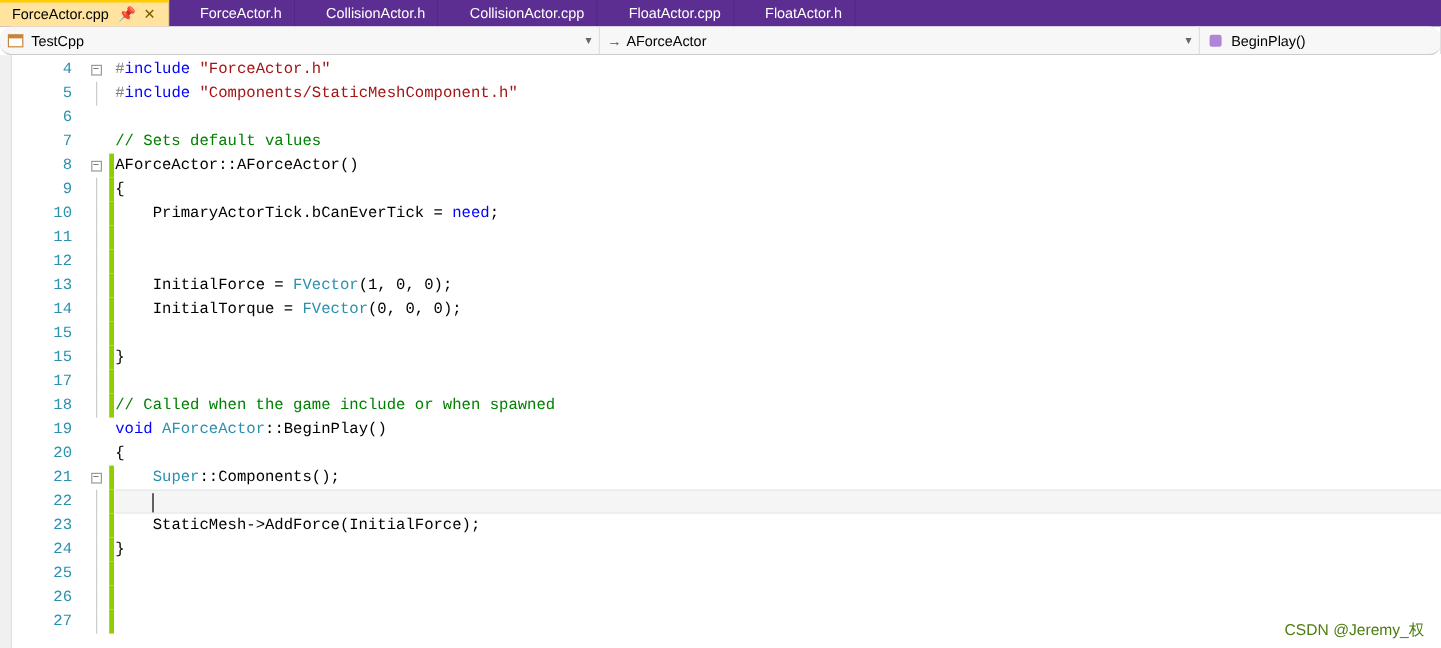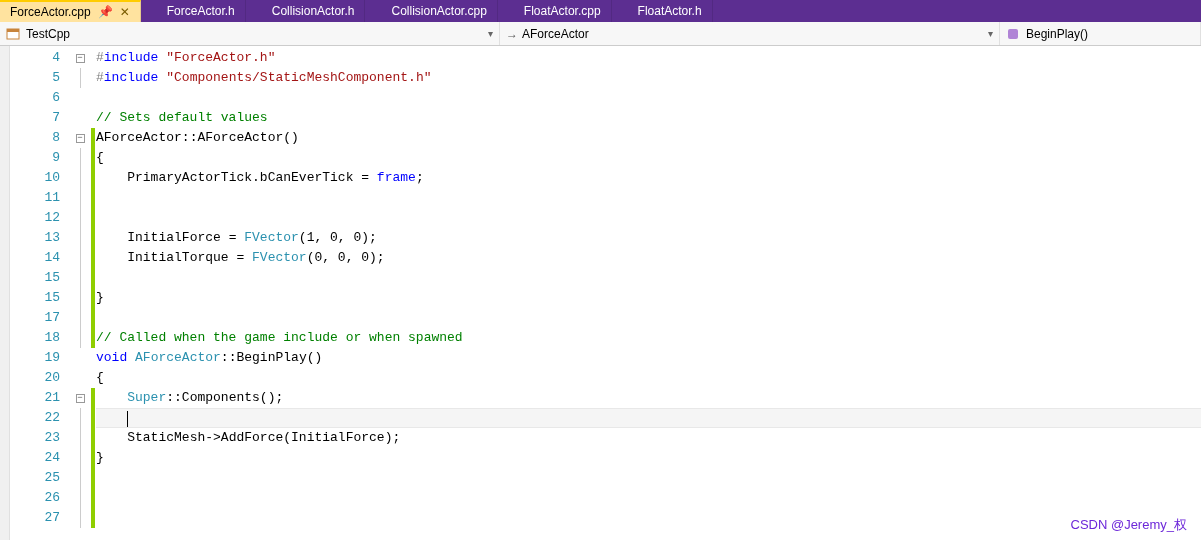--- a/index.html
+++ b/index.html
@@ -36,20 +36,21 @@
     .tab.active .pin-icon { margin-left: 8px; color: #7a5c00; }
     .tab.active .close-icon { margin-left: 6px; color: #7a5c00; }
     .nav-bar {
       display: flex;
       background: #f7f7f7;
       border-bottom: 1px solid #cccccc;
       height: 24px;
       align-items: center;
       font-family: "Segoe UI", sans-serif;
       font-size: 12px;
+      border-radius: 10px;
     }
     .nav-item {
       display: flex;
       align-items: center;
       height: 100%;
       padding: 0 6px;
       border-right: 1px solid #e0e0e0;
     }
     .nav-scope { flex: 0 0 500px; }
     .nav-class { flex: 0 0 500px; }
@@ -129,21 +130,21 @@
     .kw-pp { color: #808080; }
     .kw-blue { color: #0000ff; }
     .kw-str { color: #a31515; }
     .kw-comment { color: #008000; }
     .kw-type { color: #2b91af; }
     .kw-black { color: #000000; }
     .watermark {
       position: absolute;
       right: 14px;
       bottom: 6px;
-      color: #6d28d9;
+      color: #4d7c0f;
       font-family: "Segoe UI", sans-serif;
       font-size: 13px;
       pointer-events: none;
     }
   </style>
 </head>
 <body>
 
 <div class="tabs-bar">
   <div class="tab active">
@@ -350,21 +351,21 @@
         <div class="mod"></div>
       </div>
     </div>
   <div class="code">
     <div class="line"><span class="kw-pp">#</span><span class="kw-blue">include </span><span class="kw-str">"ForceActor.h"</span></div>
     <div class="line"><span class="kw-pp">#</span><span class="kw-blue">include </span><span class="kw-str">"Components/StaticMeshComponent.h"</span></div>
     <div class="line"></div>
     <div class="line"><span class="kw-comment">// Sets default values</span></div>
     <div class="line"><span class="kw-black">AForceActor</span><span class="kw-black">::</span><span class="kw-black">AForceActor</span><span class="kw-black">()</span></div>
     <div class="line"><span class="kw-black">{</span></div>
-    <div class="line">    <span class="kw-black">PrimaryActorTick.bCanEverTick = </span><span class="kw-blue">frame</span><span class="kw-black">;</span></div>
+    <div class="line">    <span class="kw-black">PrimaryActorTick.bCanEverTick = </span><span class="kw-blue">need</span><span class="kw-black">;</span></div>
     <div class="line"></div>
     <div class="line"></div>
     <div class="line">    <span class="kw-black">InitialForce = </span><span class="kw-type">FVector</span><span class="kw-black">(1, 0, 0);</span></div>
     <div class="line">    <span class="kw-black">InitialTorque = </span><span class="kw-type">FVector</span><span class="kw-black">(0, 0, 0);</span></div>
     <div class="line"></div>
     <div class="line"><span class="kw-black">}</span></div>
     <div class="line"></div>
     <div class="line"><span class="kw-comment">// Called when the game include or when spawned</span></div>
     <div class="line"><span class="kw-blue">void</span><span> </span><span class="kw-type">AForceActor</span><span class="kw-black">::</span><span class="kw-black">BeginPlay()</span></div>
     <div class="line"><span class="kw-black">{</span></div>

